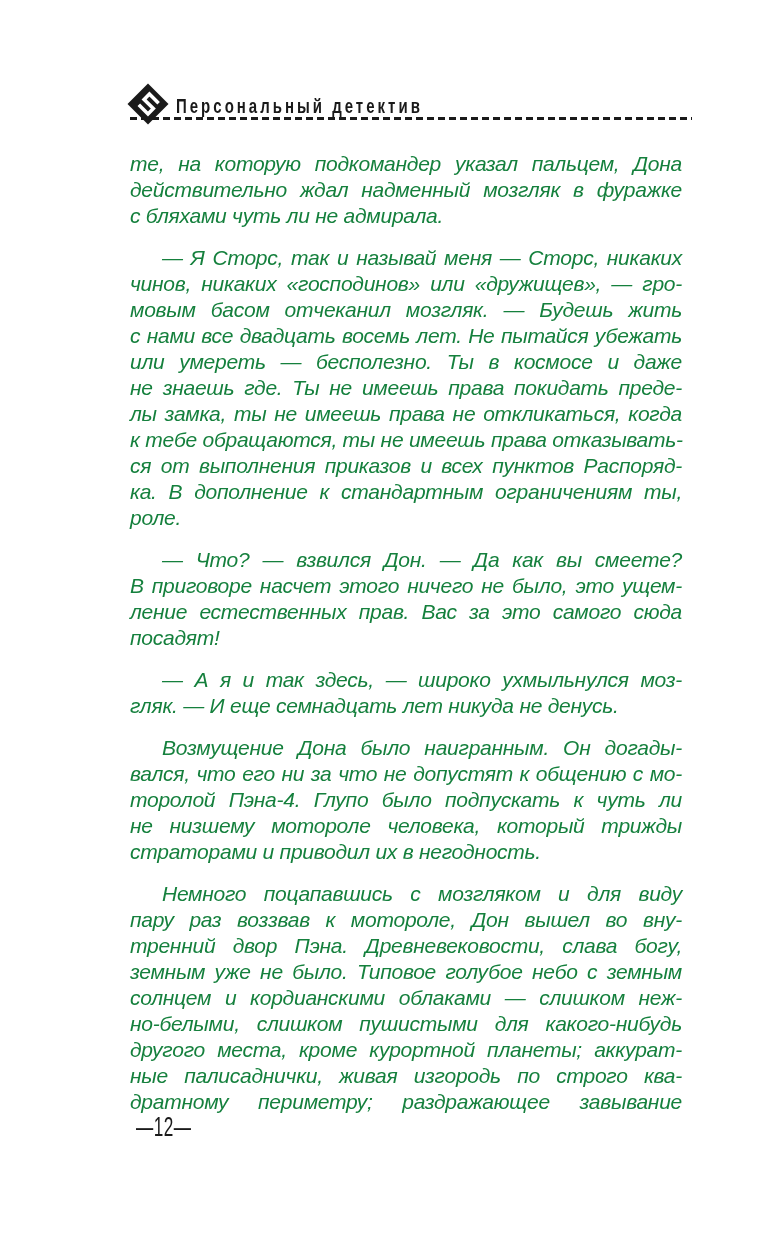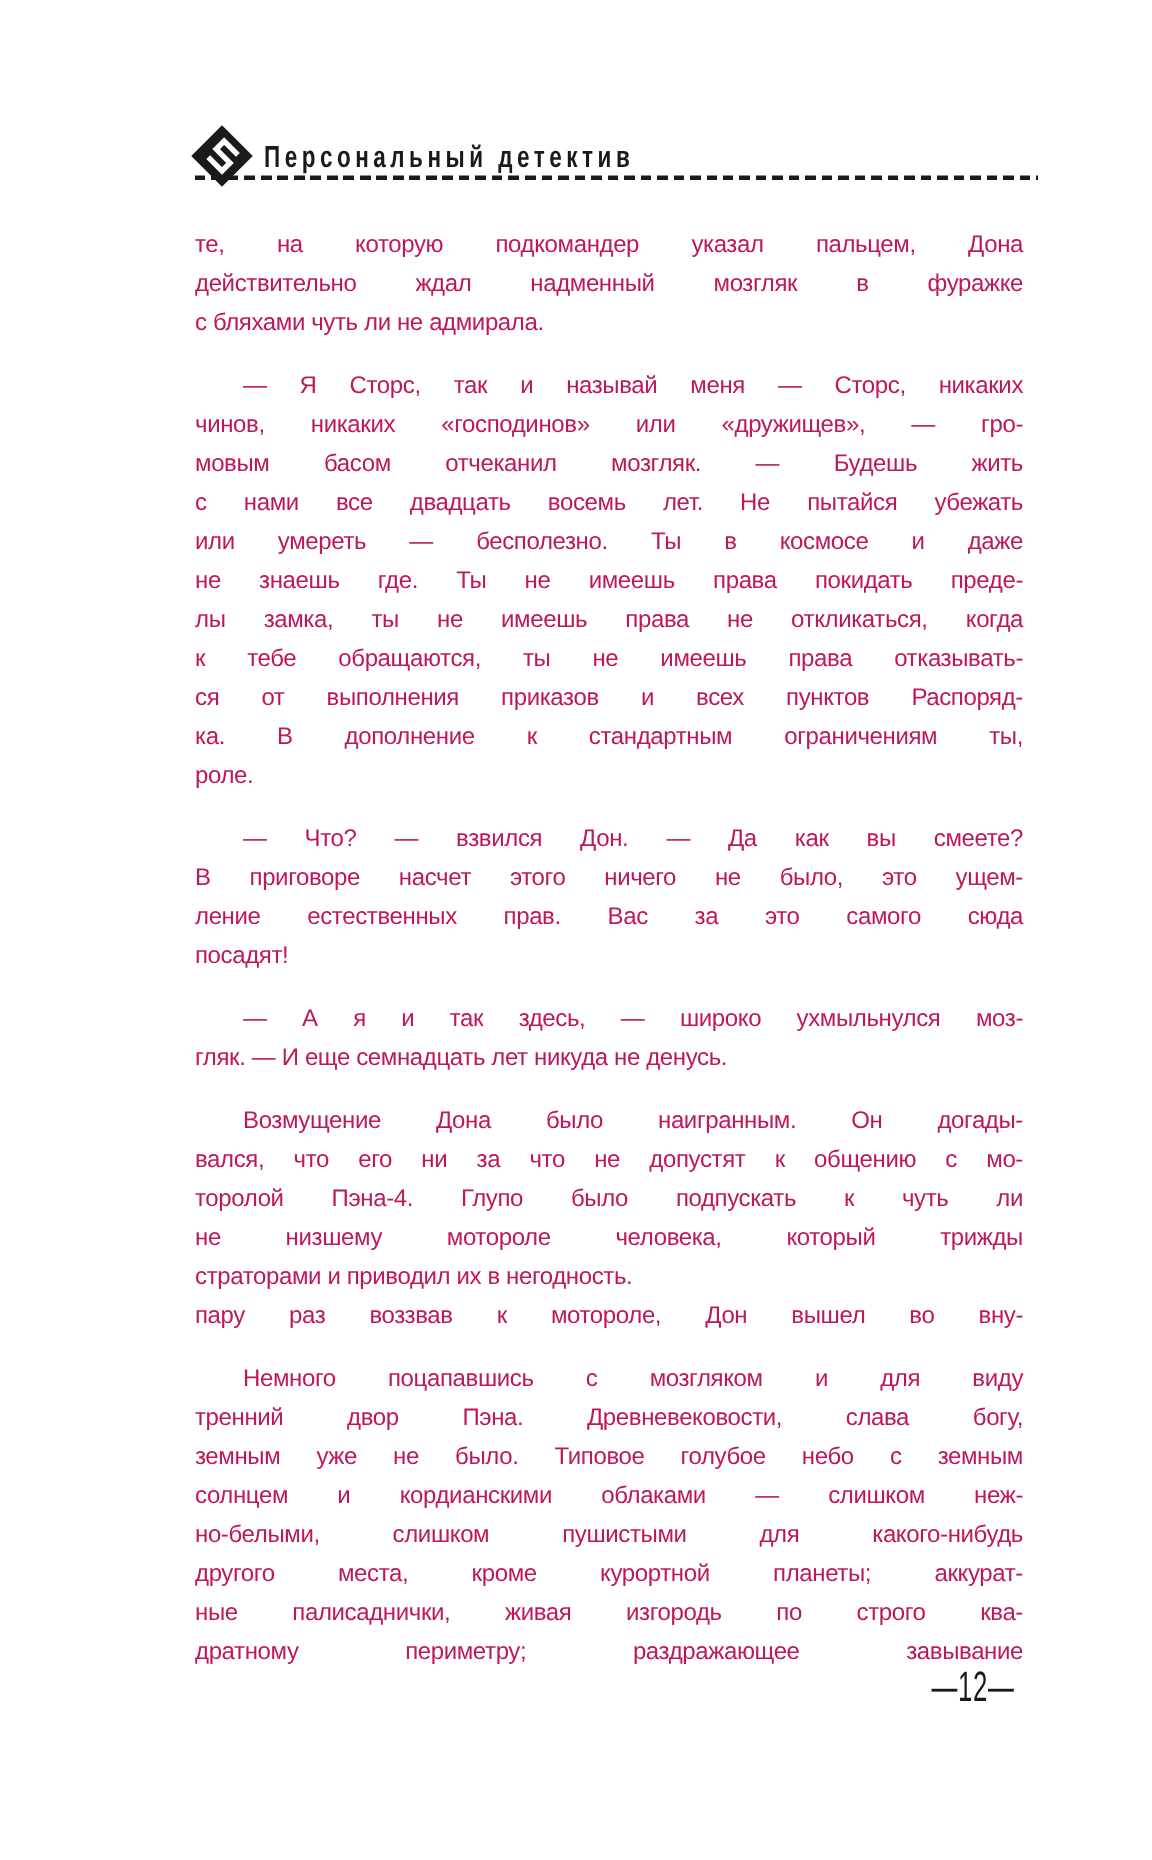--- a/index.html
+++ b/index.html
@@ -33,35 +33,36 @@
     color: #1a1a1a;
   }
 
   
   .text-block {
     position: absolute; left: 130px; top: 151px;
     width: 552px;
   }
   .line {
     height: 26px; line-height: 26px;
-    font-size: 16px;
+    font-size: 21px;
     letter-spacing: -0.25px;
     text-align: justify;
     text-align-last: justify;
     white-space: nowrap;
     overflow: visible;
-    color: #be185d;
+    color: #15803d;
+    font-style: italic;
   }
   .line.end { text-align-last: left; }
   .line.ind { text-indent: 32px; margin-top: 16px; }
 
   
   .footer {
     position: absolute; left: 130px; top: 1110px;
-    width: 552px; text-align: right;
+    width: 552px; text-align: left;
   }
   .page-number {
     display: inline-block;
     font-size: 21px; font-weight: 400;
     letter-spacing: 0.5px;
     transform: scale(0.82, 1.35); transform-origin: center top;
     color: #1a1a1a;
   }
 </style>
 </head>
@@ -99,22 +100,22 @@
       <div class="line">В приговоре насчет этого ничего не было, это ущем-</div>
       <div class="line">ление естественных прав. Вас за это самого сюда</div>
       <div class="line end">посадят!</div>
       <div class="line ind">— А я и так здесь, — широко ухмыльнулся моз-</div>
       <div class="line end">гляк. — И еще семнадцать лет никуда не денусь.</div>
       <div class="line ind">Возмущение Дона было наигранным. Он догады-</div>
       <div class="line">вался, что его ни за что не допустят к общению с мо-</div>
       <div class="line">торолой Пэна-4. Глупо было подпускать к чуть ли</div>
       <div class="line">не низшему мотороле человека, который трижды</div>
       <div class="line end">страторами и приводил их в негодность.</div>
+      <div class="line ind">Немного поцапавшись с мозгляком и для виду</div>
       <div class="line">пару раз воззвав к мотороле, Дон вышел во вну-</div>
-      <div class="line ind">Немного поцапавшись с мозгляком и для виду</div>
       <div class="line">тренний двор Пэна. Древневековости, слава богу,</div>
       <div class="line">земным уже не было. Типовое голубое небо с земным</div>
       <div class="line">солнцем и кордианскими облаками — слишком неж-</div>
       <div class="line">но-белыми, слишком пушистыми для какого-нибудь</div>
       <div class="line">другого места, кроме курортной планеты; аккурат-</div>
       <div class="line">ные палисаднички, живая изгородь по строго ква-</div>
       <div class="line">дратному периметру; раздражающее завывание</div>
     </div>
 
   <div class="footer">

